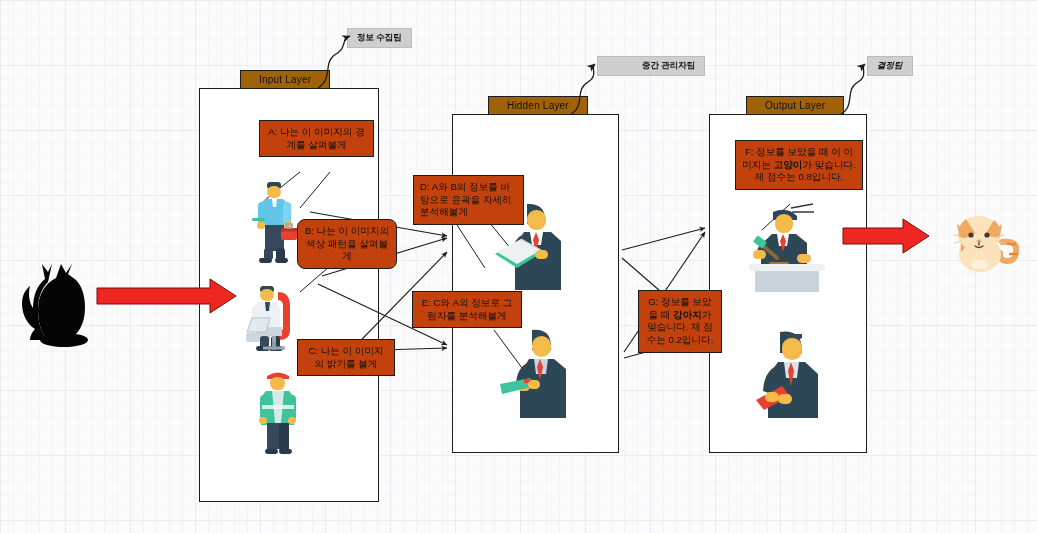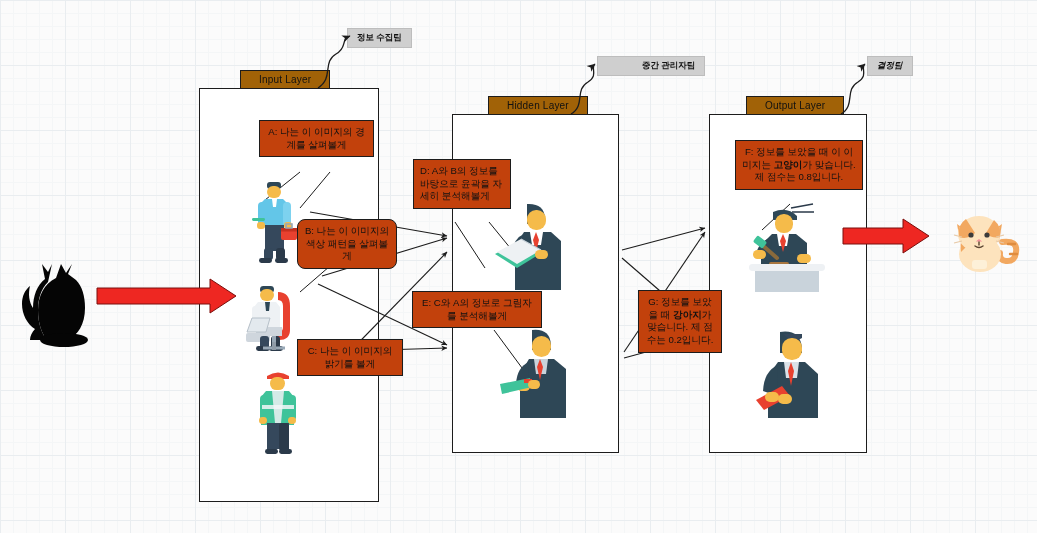--- a/index.html
+++ b/index.html
@@ -96,23 +96,23 @@
   <path d="M330,172 L300,208" stroke="#1c1c1c" stroke-width="1" fill="none"></path>
   <path d="M330,266 L300,292" stroke="#1c1c1c" stroke-width="1" fill="none"></path>
   <path d="M455,222 L485,268" stroke="#1c1c1c" stroke-width="1" fill="none"></path>
   <path d="M489,222 L520,260" stroke="#1c1c1c" stroke-width="1" fill="none"></path>
   <path d="M494,330 L525,372" stroke="#1c1c1c" stroke-width="1" fill="none"></path>
   <path d="M790,204 L762,230" stroke="#1c1c1c" stroke-width="1" fill="none"></path>
 </svg>
 
 <div class="bubble" style="left:259px;top:120px;width:115px;">A: 나는 이 이미지의 경계를 살펴볼게</div>
 <div class="bubble" style="left:297px;top:219px;width:100px;border-radius:8px;">B: 나는 이 이미지의 색상 패턴을 살펴볼게</div>
-<div class="bubble" style="left:297px;top:339px;width:106px;text-align:center;">C: 나는 이 이미지의 밝기를 볼게</div>
-<div class="bubble left" style="left:413px;top:159px;width:98px;">D: A와 B의 정보를 바탕으로 윤곽을 자세히 분석해볼게</div>
-<div class="bubble" style="left:412px;top:291px;width:130px;">E: C와 A의 정보로 그림자를 분석해볼게</div>
+<div class="bubble" style="left:297px;top:339px;width:98px;text-align:center;">C: 나는 이 이미지의 밝기를 볼게</div>
+<div class="bubble left" style="left:413px;top:175px;width:111px;">D: A와 B의 정보를 바탕으로 윤곽을 자세히 분석해볼게</div>
+<div class="bubble" style="left:412px;top:291px;width:110px;">E: C와 A의 정보로 그림자를 분석해볼게</div>
 
 <div class="bubble" style="left:735px;top:140px;width:128px;">
   <span>F: 정보를 보았을 때 이 이미지는 </span><b>고양이</b><span>가 맞습니다. 제 점수는 0.8입니다.</span>
 </div>
 
 <div class="bubble" style="left:638px;top:290px;width:84px;">
   <span>G: 정보를 보았을 때 </span><b>강아지</b><span>가 맞습니다. 제 점수는 0.2입니다.</span>
 </div>
 
 <div class="fig" style="left:14px;top:258px;width:82px;height:90px;">

